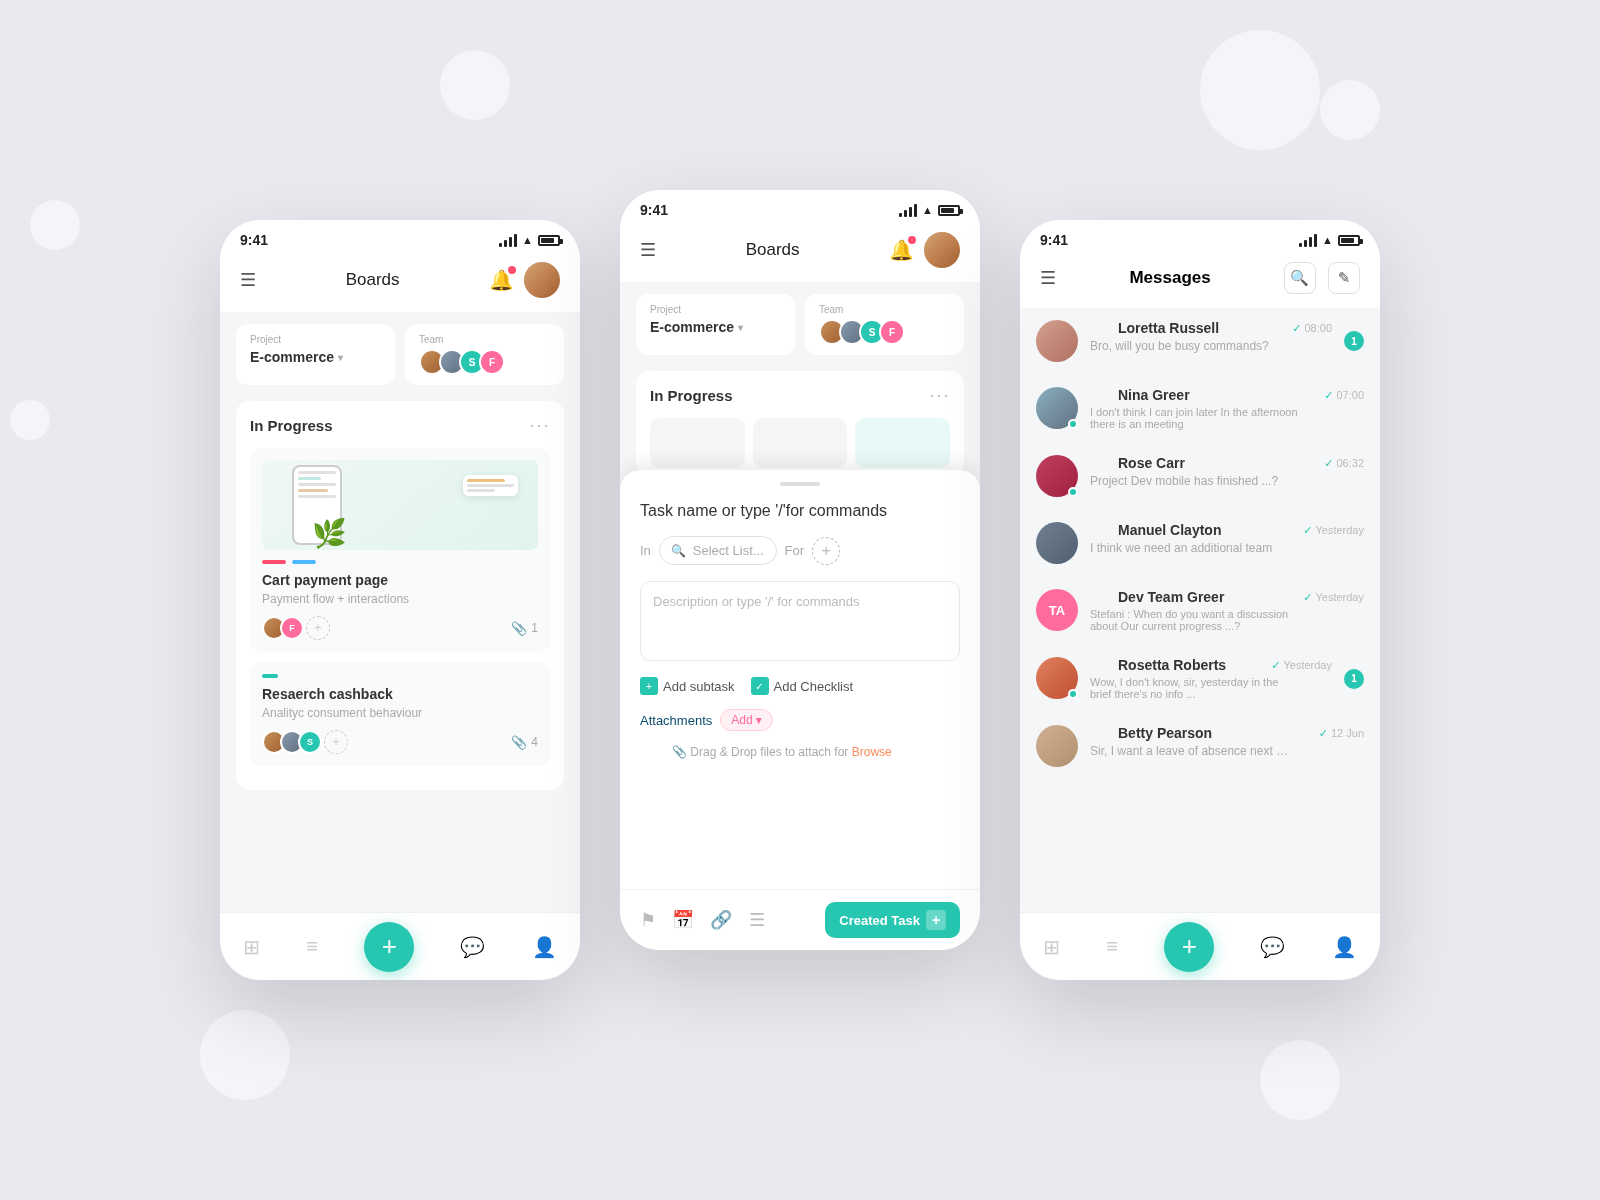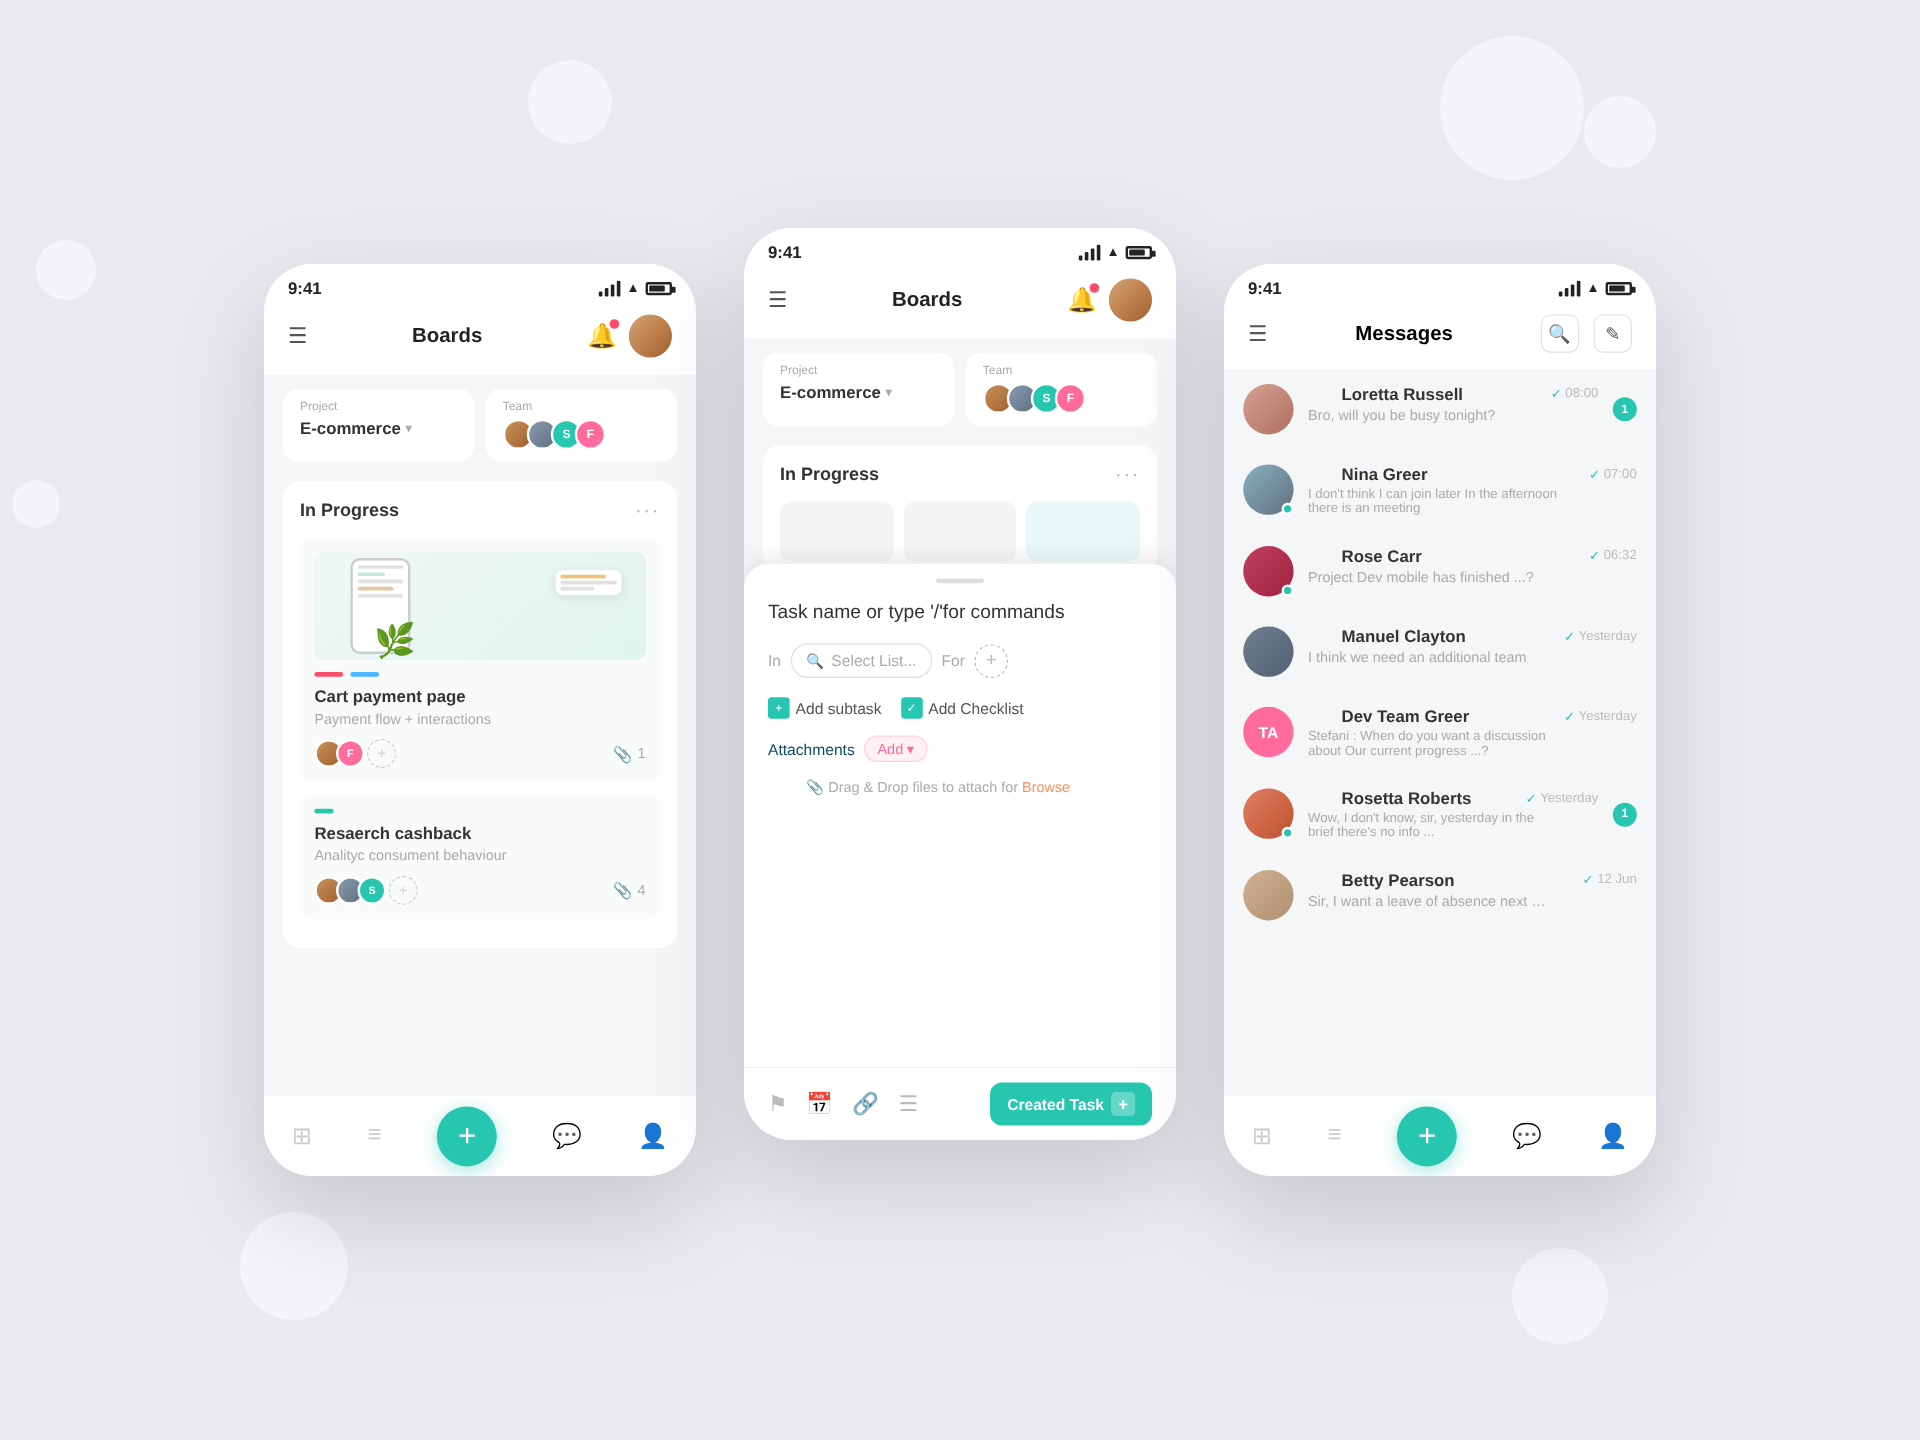--- a/index.html
+++ b/index.html
@@ -90,21 +90,21 @@
     
     .app-header {
       background: #fff;
       display: flex;
       align-items: center;
       justify-content: space-between;
       padding: 8px 20px 14px;
     }
     .header-title {
       font-size: 17px;
-      font-weight: 700;
+      font-weight: 400;
       color: #222;
     }
     .hamburger { font-size: 18px; color: #555; cursor: pointer; }
     .header-right { display: flex; align-items: center; gap: 10px; }
     .bell-icon {
       font-size: 20px;
       color: #555;
       position: relative;
       cursor: pointer;
     }
@@ -746,20 +746,21 @@
       <div class="task-in-for">
         <span class="in-label">In</span>
         <div class="select-list">
           <span class="search-sm">🔍</span>
           <span>Select List...</span>
         </div>
         <span class="in-label">For</span>
         <div class="add-circle">+</div>
       </div>
 
+      <div class="desc-box">Description or type '/' for commands</div>
 
       <div class="action-row">
         <div class="action-item">
           <div class="action-icon">+</div>
           <span>Add subtask</span>
         </div>
         <div class="action-item">
           <div class="action-icon">✓</div>
           <span>Add Checklist</span>
         </div>
@@ -829,21 +830,21 @@
         <div style="width:42px;height:42px;border-radius:50%;background:linear-gradient(135deg,#d4a090,#b07060);"></div>
       </div>
       <div class="msg-body">
         <div class="msg-name-row">
           <span class="msg-name">Loretta Russell</span>
           <span style="display:flex;align-items:center;">
             <span class="msg-check">✓</span>
             <span class="msg-time">08:00</span>
           </span>
         </div>
-        <div class="msg-preview">Bro, will you be busy tonight?</div>
+        <div class="msg-preview">Bro, will you be busy commands?</div>
       </div>
       <div class="unread-badge">1</div>
     </div>
 
     <div class="msg-item">
       <div class="msg-avatar">
         <div style="width:42px;height:42px;border-radius:50%;background:linear-gradient(135deg,#8ab0c0,#607080);"></div>
         <div class="online-dot"></div>
       </div>
       <div class="msg-body">

